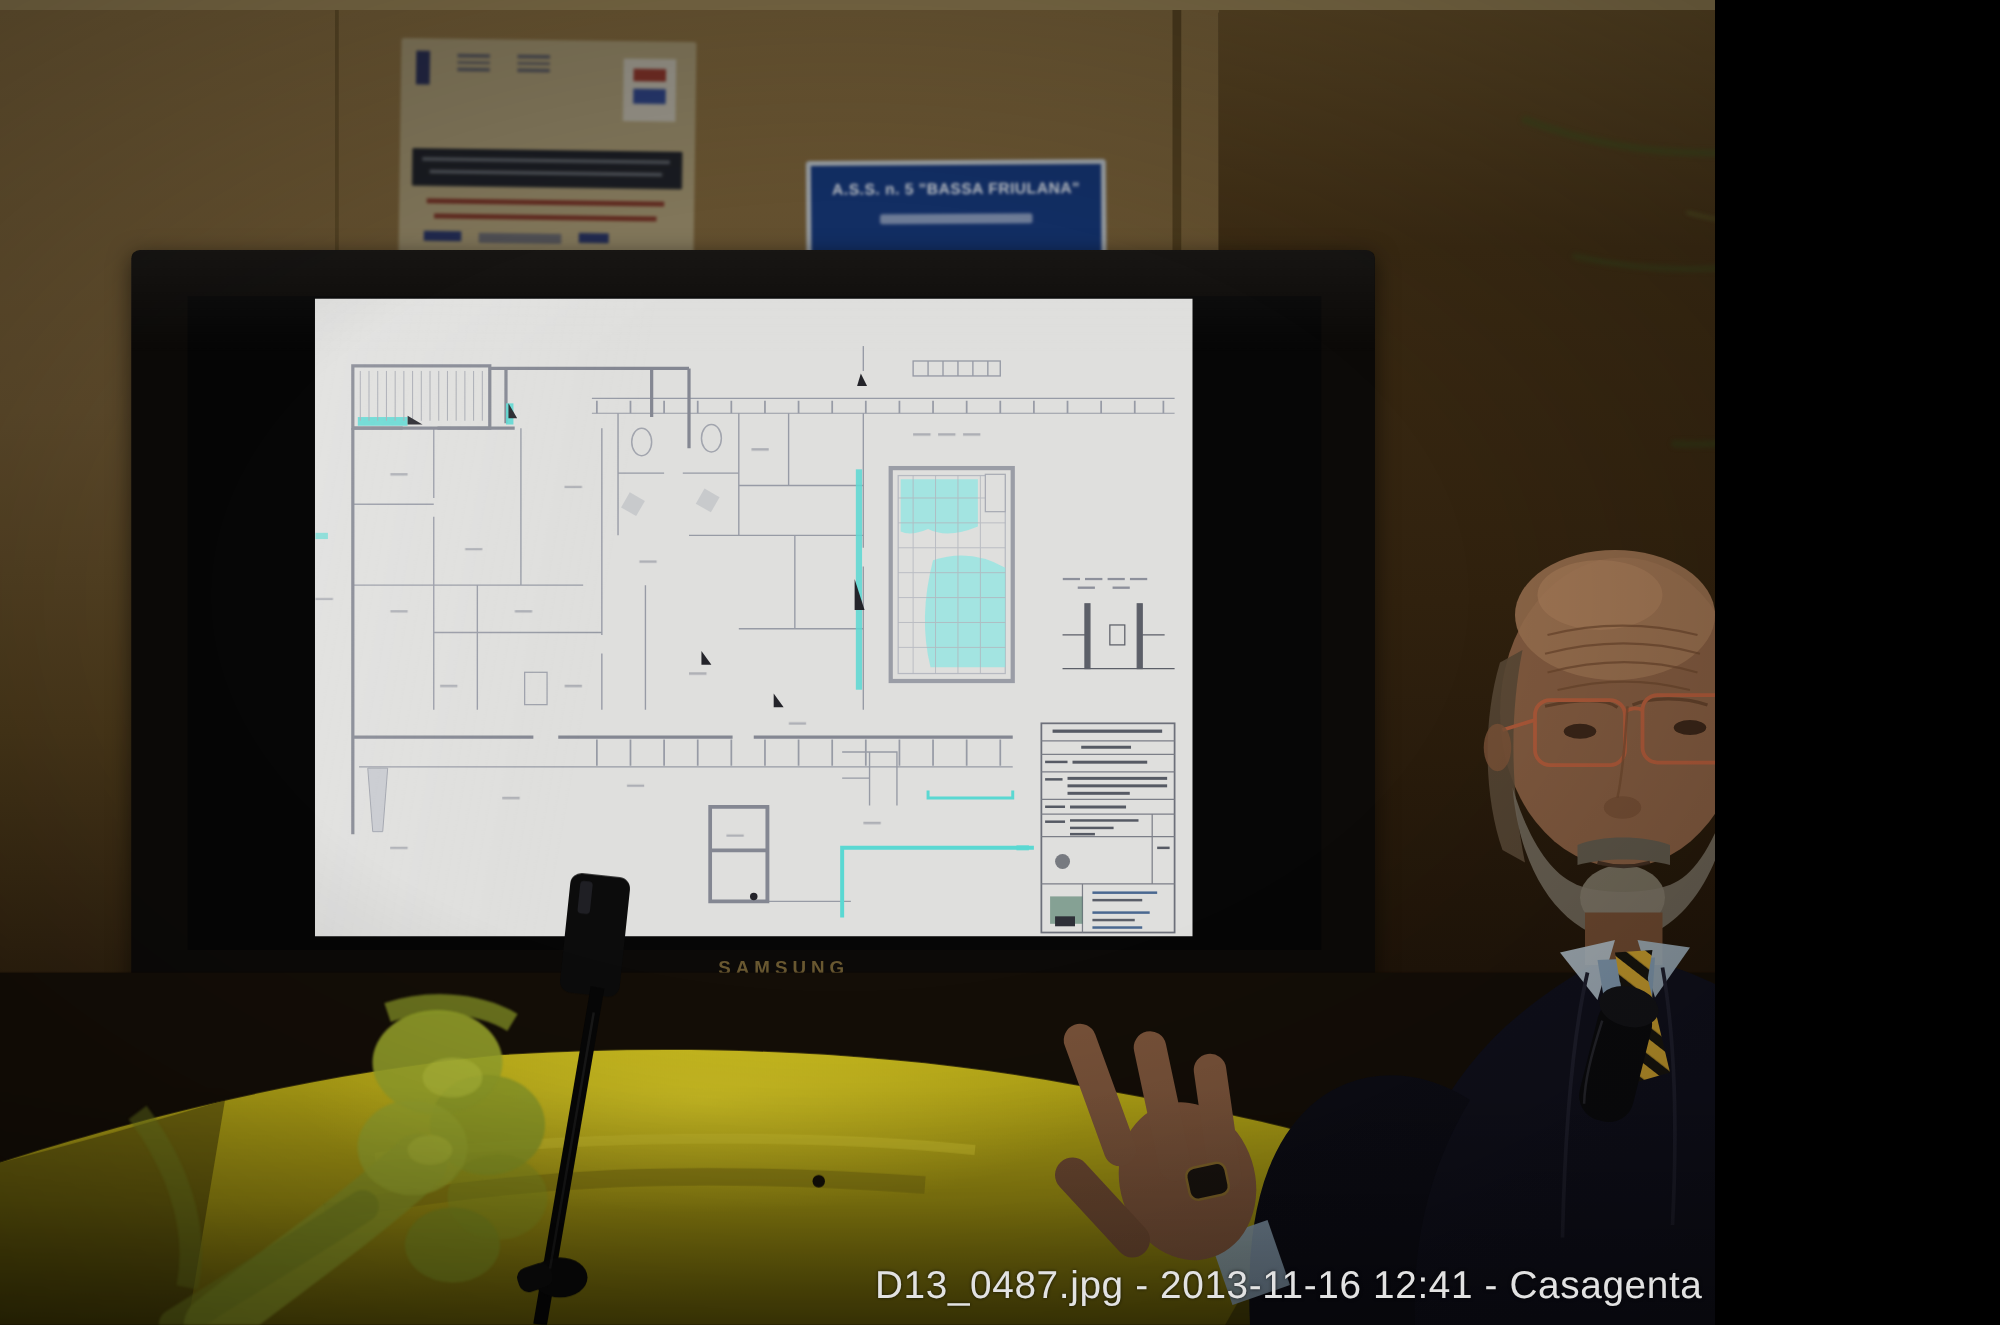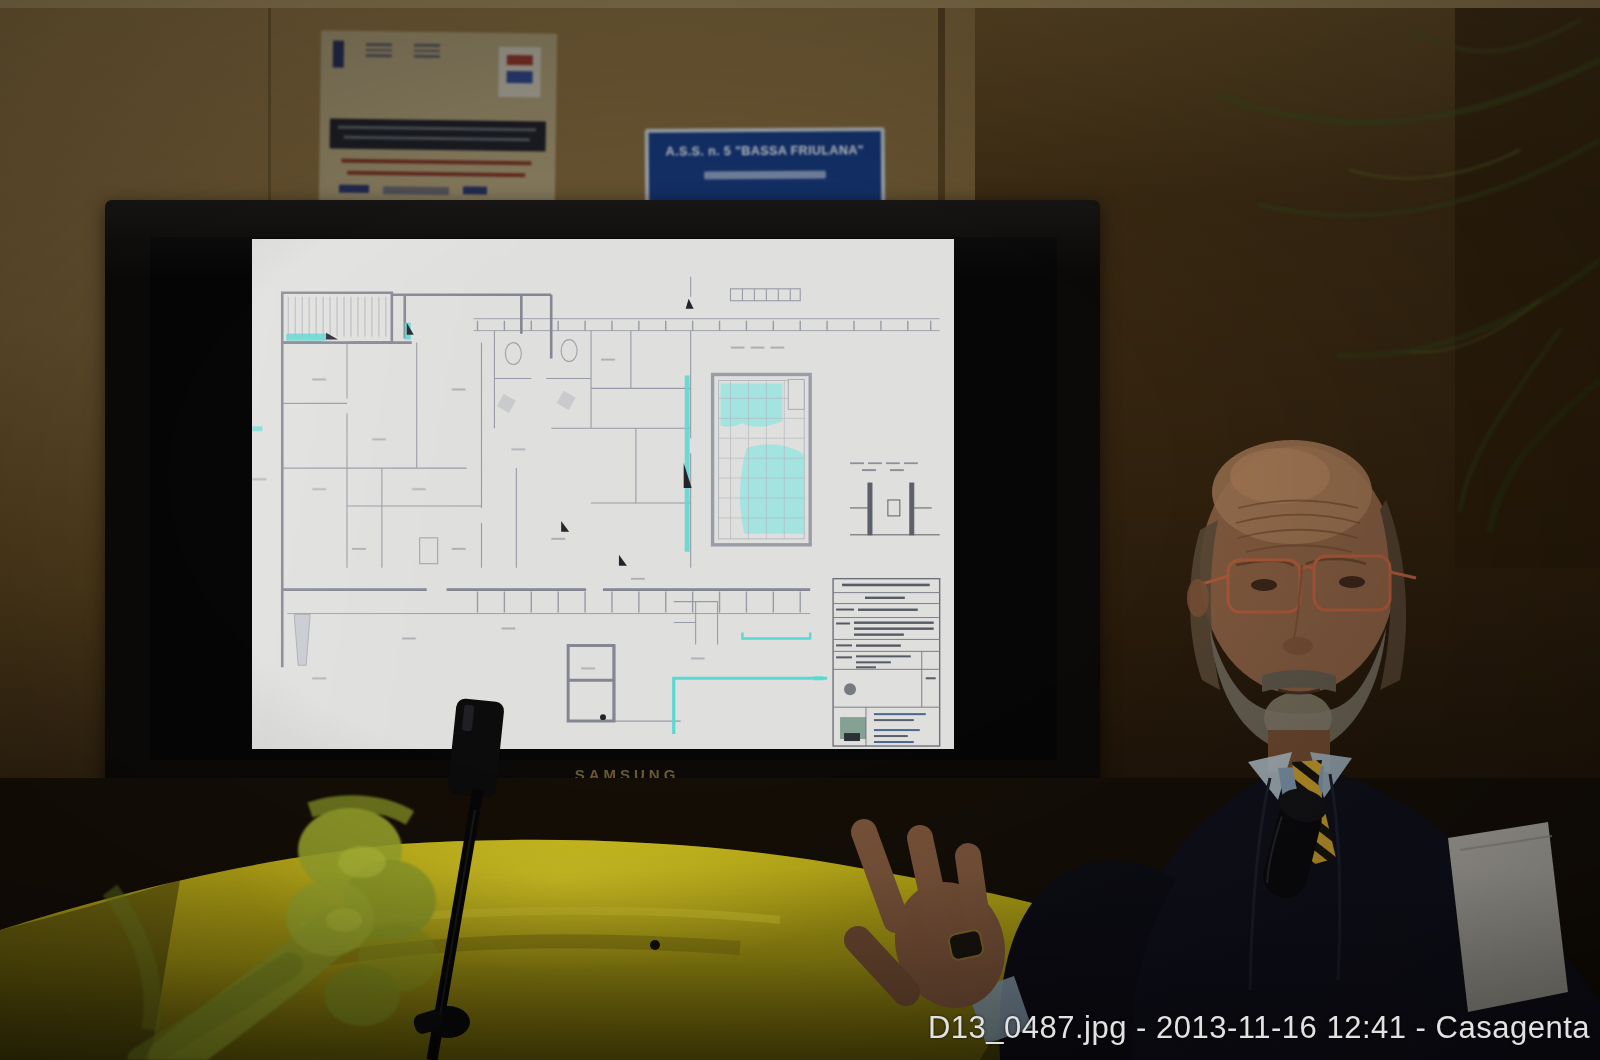--- a/index.html
+++ b/index.html
@@ -1,16 +1,16 @@
 <!DOCTYPE html>
 <html><head>
 <meta charset="utf-8">
 <style>
   html,body{margin:0;padding:0;background:#000;}
-  .photo{position:relative;width:1600px;height:1060px;overflow:hidden;
+  .photo{position:relative;width:1372px;height:1060px;overflow:hidden;
          background:#1a1208;font-family:"Liberation Sans",sans-serif;}
   .abs{position:absolute;}
 
   
   .wall-top-strip{left:0;top:0;width:1600px;height:10px;background:#7d6c47;}
   .wall-left{left:0;top:8px;width:975px;height:802px;
     background:linear-gradient(180deg,#6a5633 0%,#5d4a2b 40%,#473619 72%,#2a1d0d 100%);}
   .wall-seam1{left:268px;top:8px;width:3px;height:520px;background:#4a3a1d;opacity:.65;}
   .wall-seam2{left:938px;top:8px;width:7px;height:420px;background:#3c2d14;opacity:.7;}
   .wall-right{left:975px;top:8px;width:625px;height:1052px;

